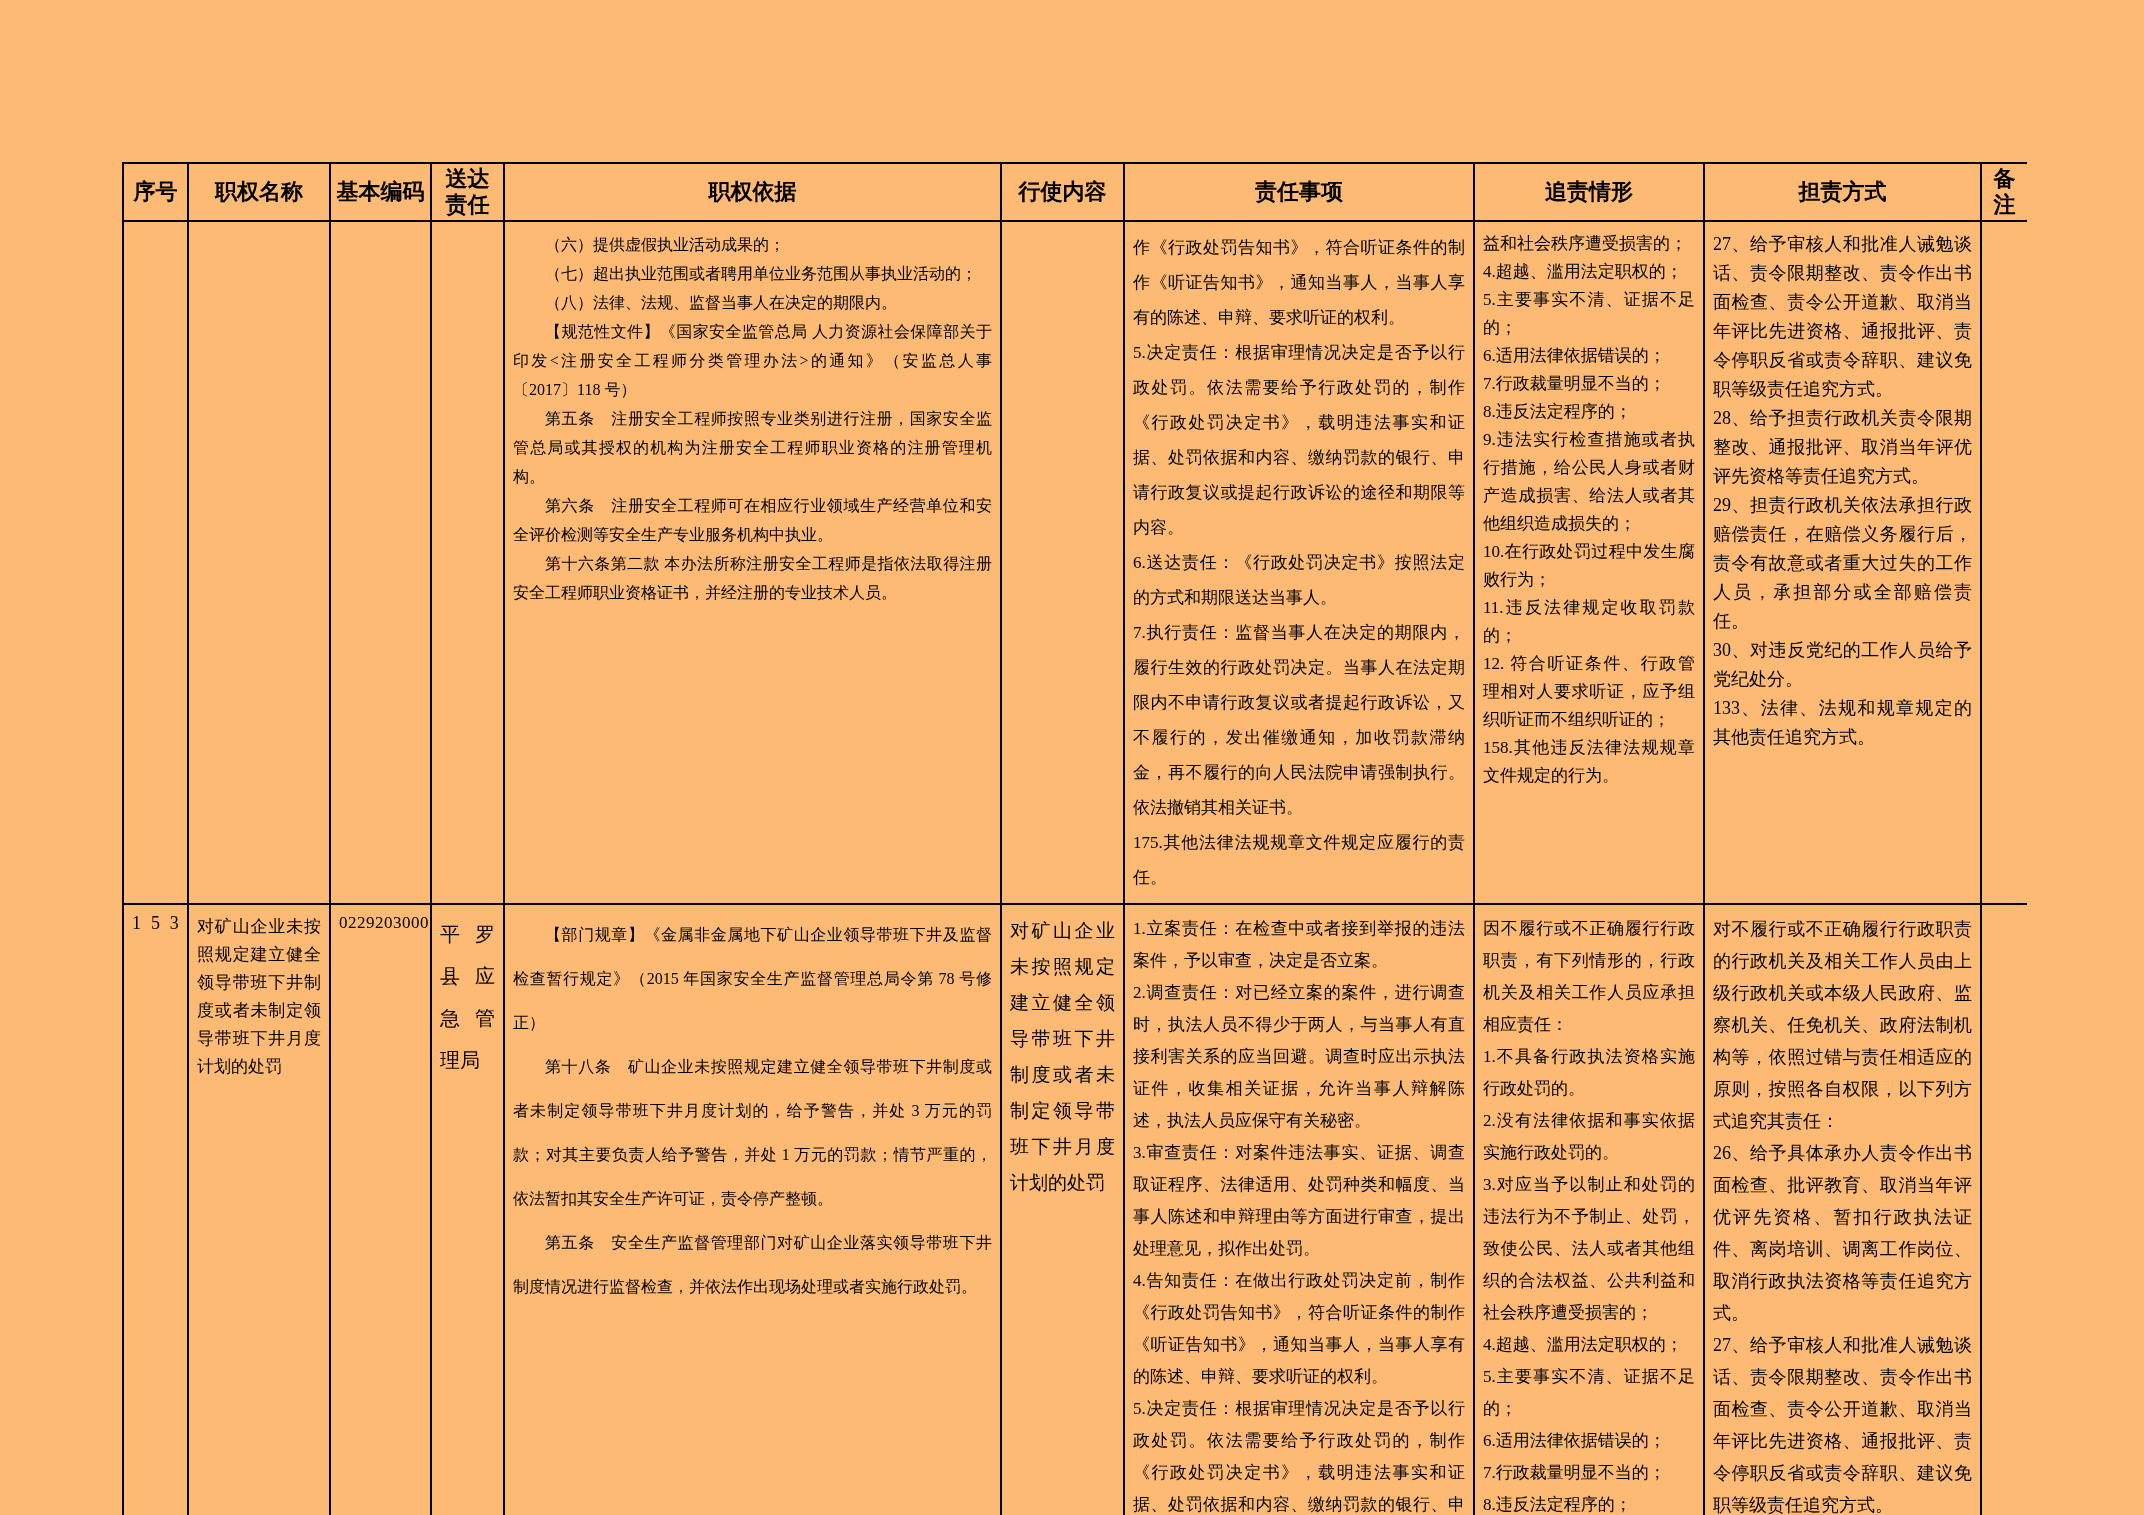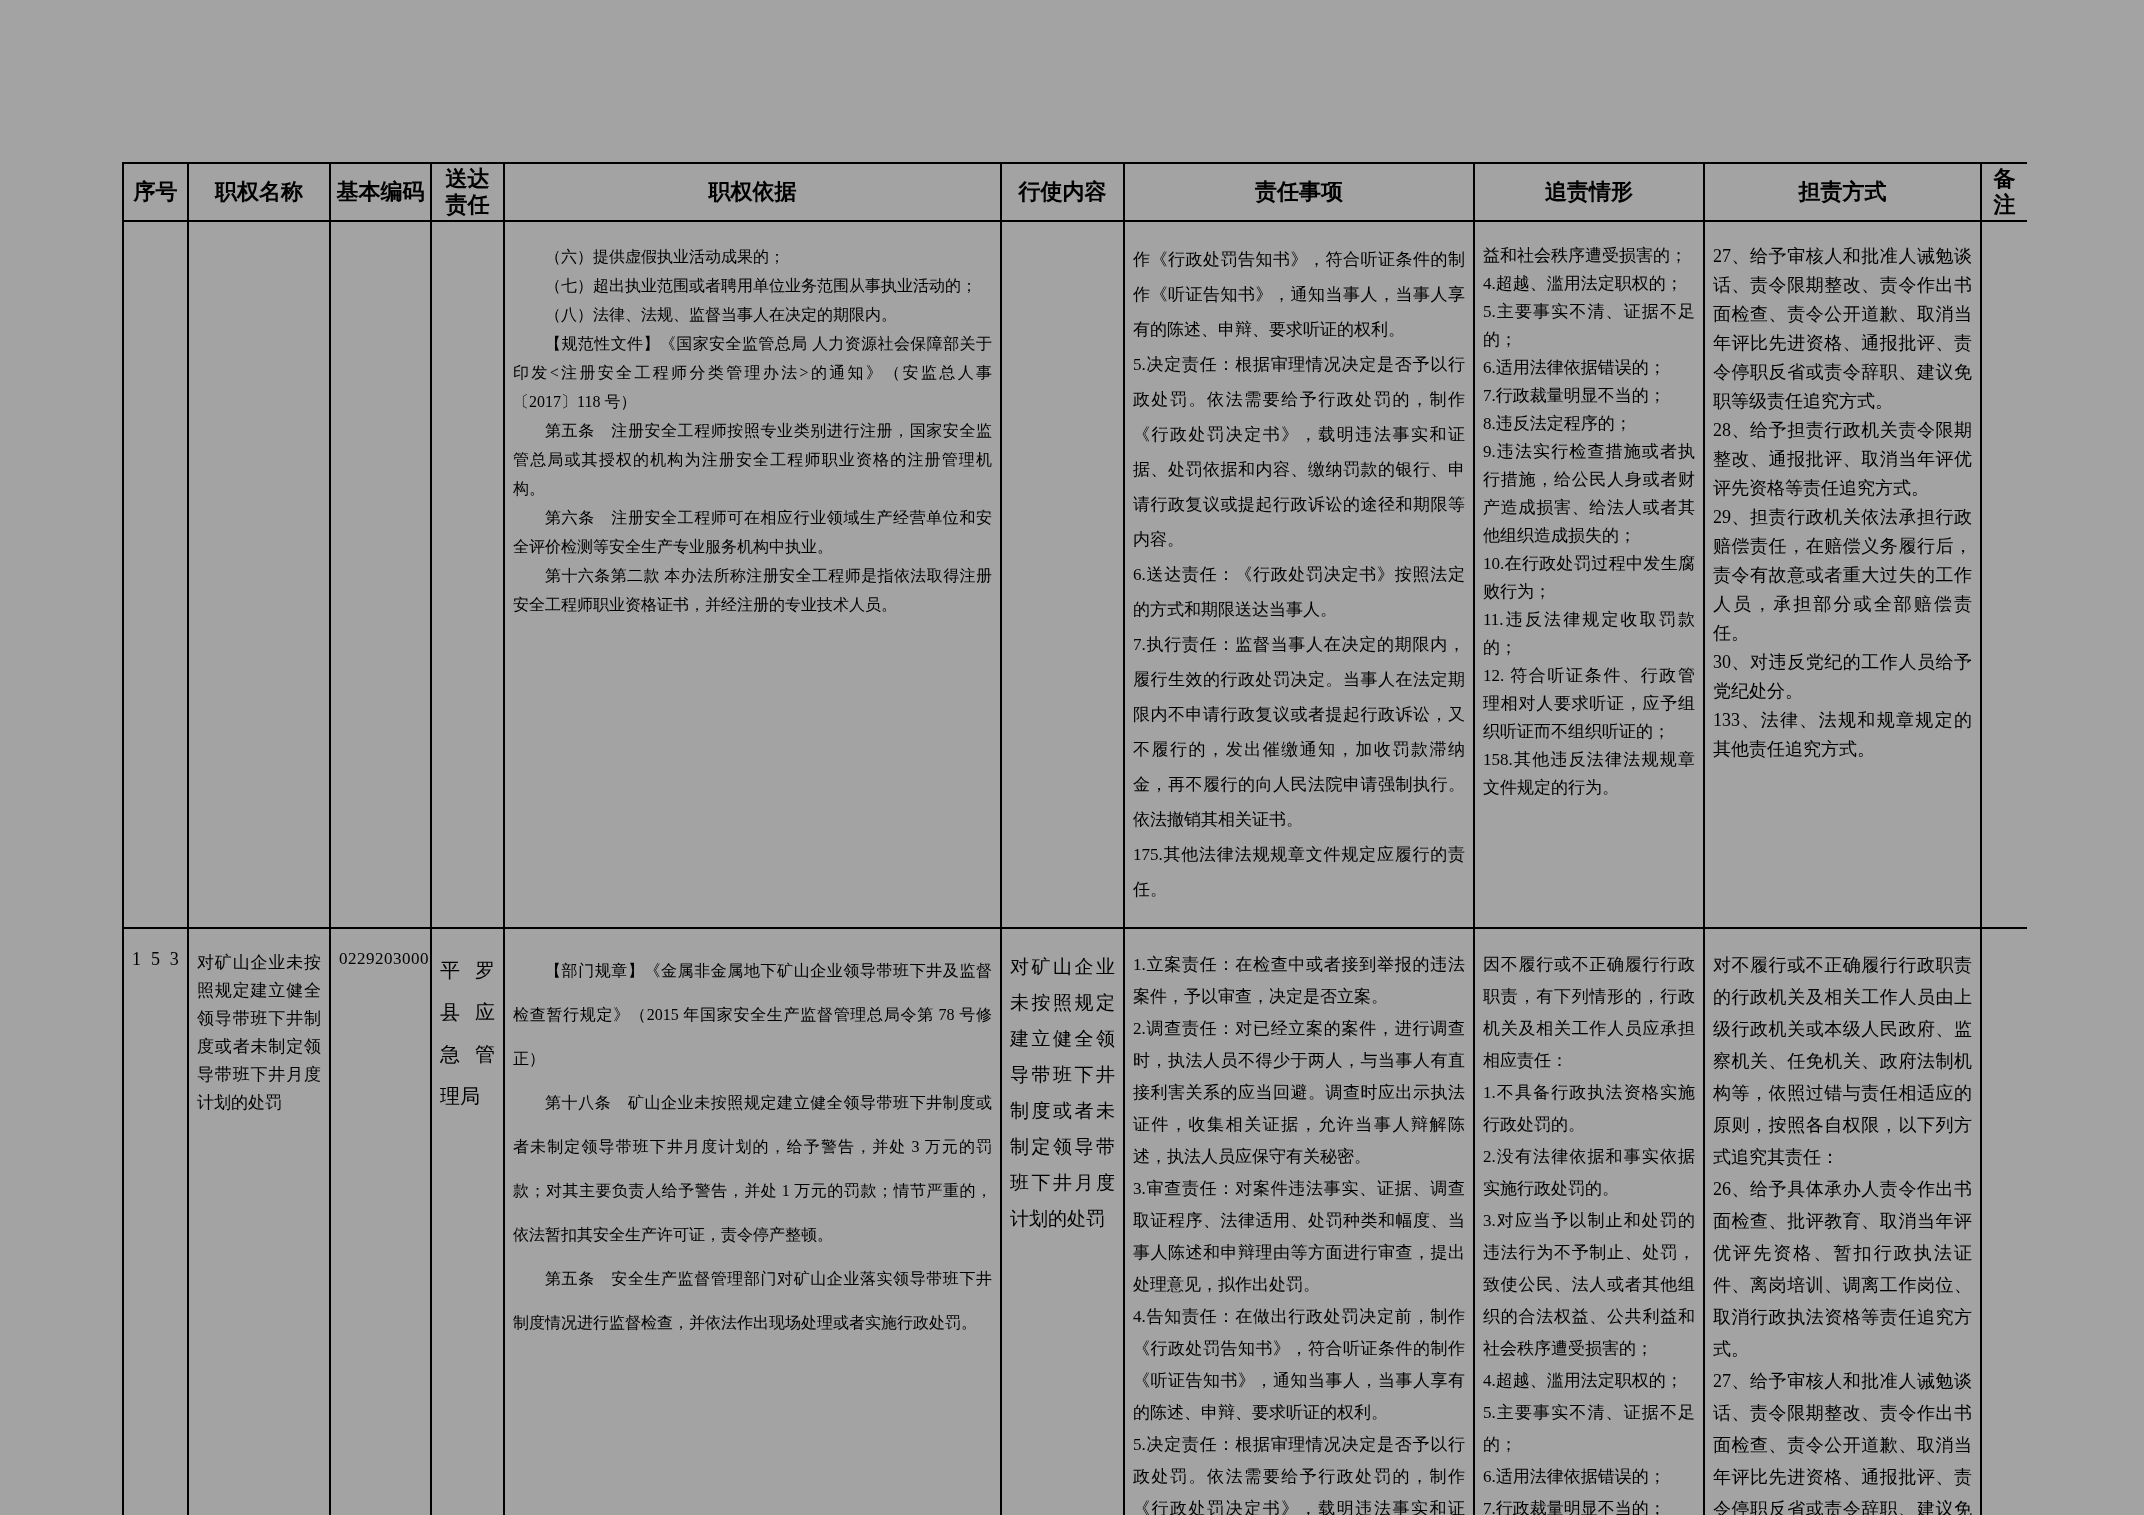--- a/index.html
+++ b/index.html
@@ -7,40 +7,40 @@
     padding: 0;
     width: 2144px;
     height: 1515px;
     overflow: hidden;
     background: #ffffff;
   }
   .page {
     position: relative;
     width: 2144px;
     height: 1515px;
-    background: #a3a3a3;
+    background: #fdba74;
     font-family: "Liberation Serif", "DejaVu Serif", serif;
     color: #000000;
   }
   .table-wrap {
     position: absolute;
     left: 122px;
     top: 162px;
     width: 1905px;
     height: 1353px;
     overflow: hidden;
   }
   table.duty {
     border-collapse: collapse;
     table-layout: fixed;
     width: 1905px;
   }
   table.duty th, table.duty td {
     border: 2px solid #000000;
-    padding: 20px 8px;
+    padding: 8px 8px;
     vertical-align: top;
     overflow: hidden;
     box-sizing: border-box;
     text-align: justify;
   }
   table.duty th {
     font-weight: bold;
     font-size: 22px;
     line-height: 26px;
     text-align: center;

